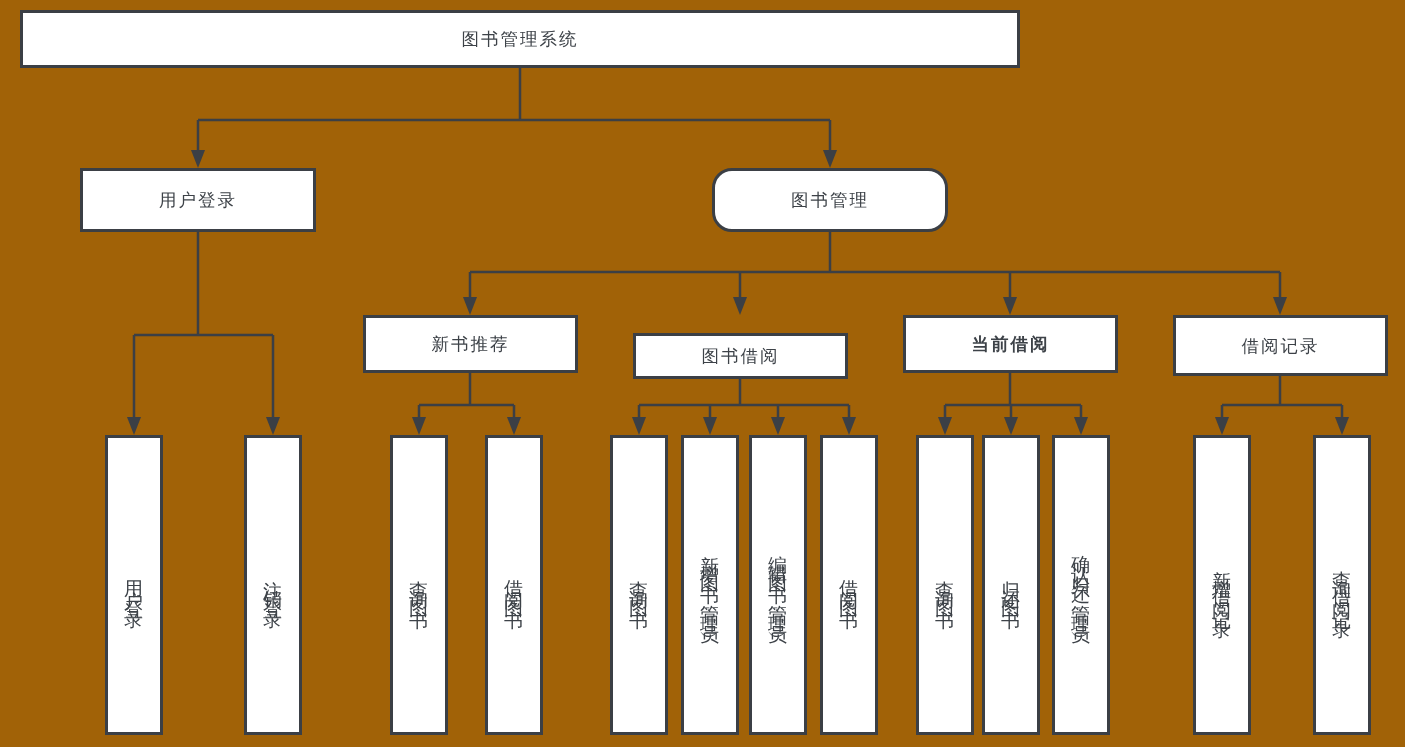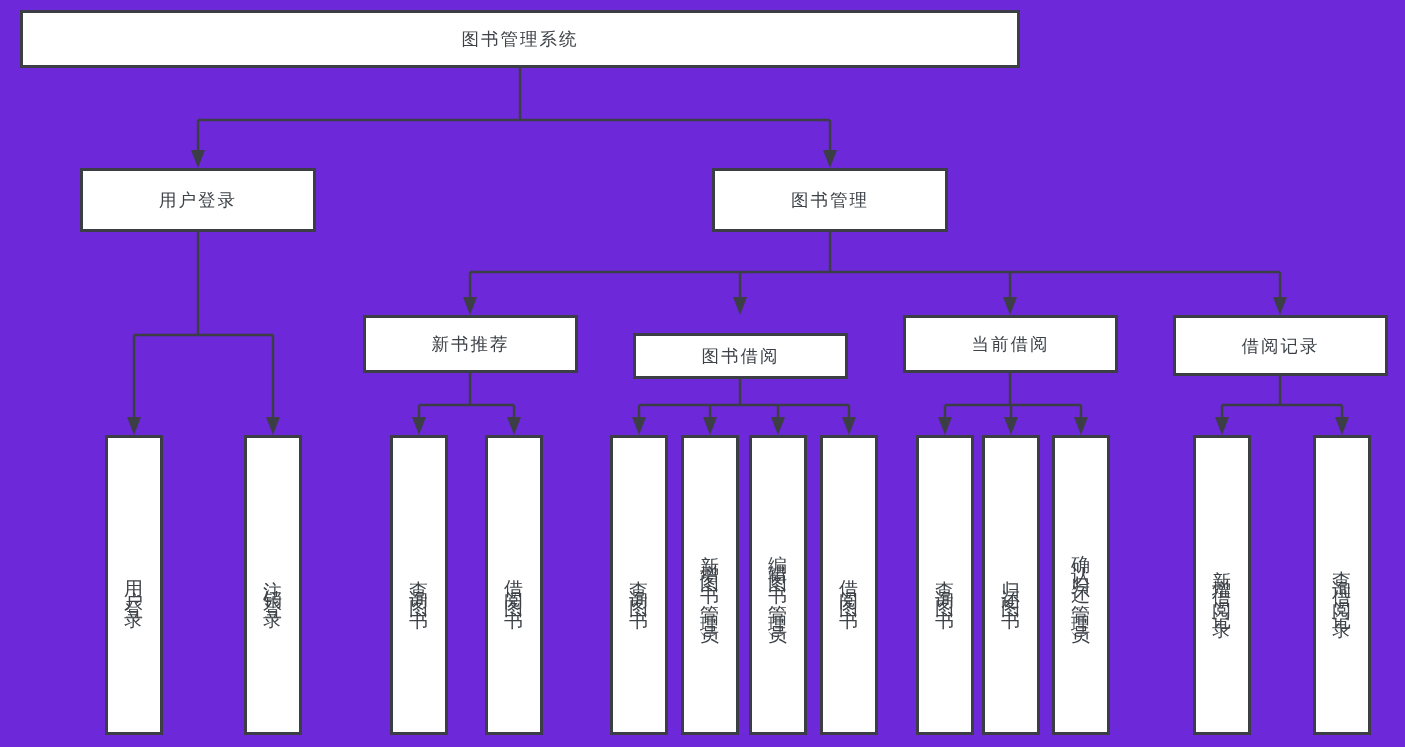--- a/index.html
+++ b/index.html
@@ -1,17 +1,17 @@
 <!DOCTYPE html>
 <html><head>
 <meta charset="utf-8">
 <style>
   html,body{margin:0;padding:0;background:#ffffff;}
   #stage{
-    position:relative;width:1405px;height:747px;background:#6d28d9;
+    position:relative;width:1405px;height:747px;background:#a16207;
     font-family:"Liberation Sans","DejaVu Sans",sans-serif;overflow:hidden;
   }
   .node{
     position:absolute;box-sizing:border-box;background:#ffffff;
     border:3px solid #3b3f45;display:flex;align-items:center;justify-content:center;
     color:#3d4248;
   }
   .hnode{font-size:17.5px;letter-spacing:2px;}
   .vnode{font-size:19px;}
   .vnode .vtext{
@@ -95,31 +95,31 @@
     </g>
   </svg>
 
   <div class="node hnode" style="left:20px;top:10px;width:1000px;height:58px;">
     <span>图书管理系统</span>
   </div>
 
   <div class="node hnode" style="left:80px;top:168px;width:236px;height:64px;">
     <span>用户登录</span>
   </div>
-  <div class="node hnode" style="left:712px;top:168px;width:236px;height:64px;">
+  <div class="node hnode" style="left:712px;top:168px;width:236px;height:64px;border-radius:20px;">
     <span>图书管理</span>
   </div>
 
   <div class="node hnode" style="left:363px;top:315px;width:215px;height:58px;">
     <span>新书推荐</span>
   </div>
   <div class="node hnode" style="left:633px;top:333px;width:215px;height:46px;">
     <span>图书借阅</span>
   </div>
-  <div class="node hnode" style="left:903px;top:315px;width:215px;height:58px;">
+  <div class="node hnode" style="left:903px;top:315px;width:215px;height:58px;font-weight:bold;">
     <span>当前借阅</span>
   </div>
   <div class="node hnode" style="left:1173px;top:315px;width:215px;height:61px;">
     <span>借阅记录</span>
   </div>
 
   <div class="node vnode" style="left:105px;top:435px;width:58px;height:300px;">
     <span class="vtext">用户登录</span>
   </div>
   <div class="node vnode" style="left:244px;top:435px;width:58px;height:300px;">

